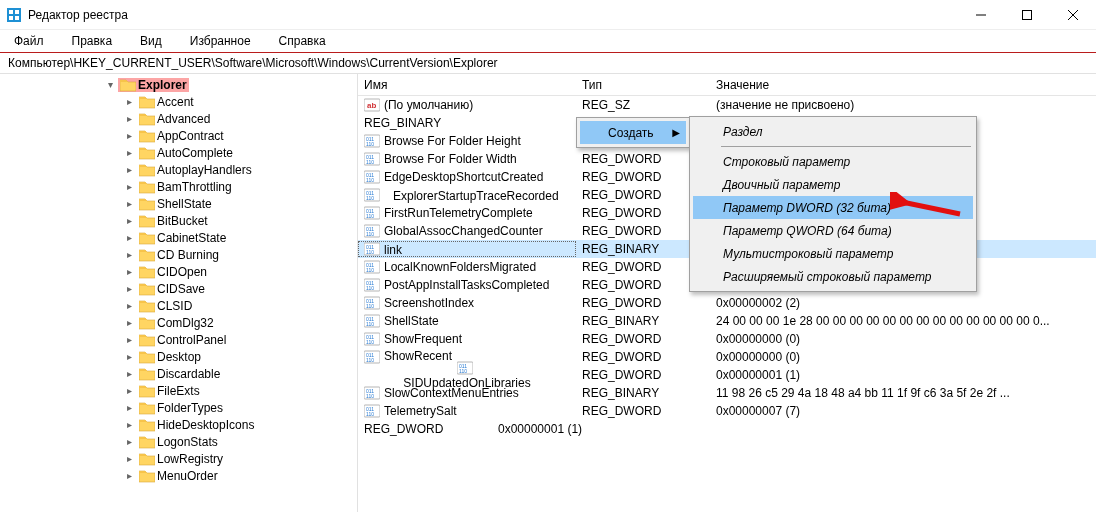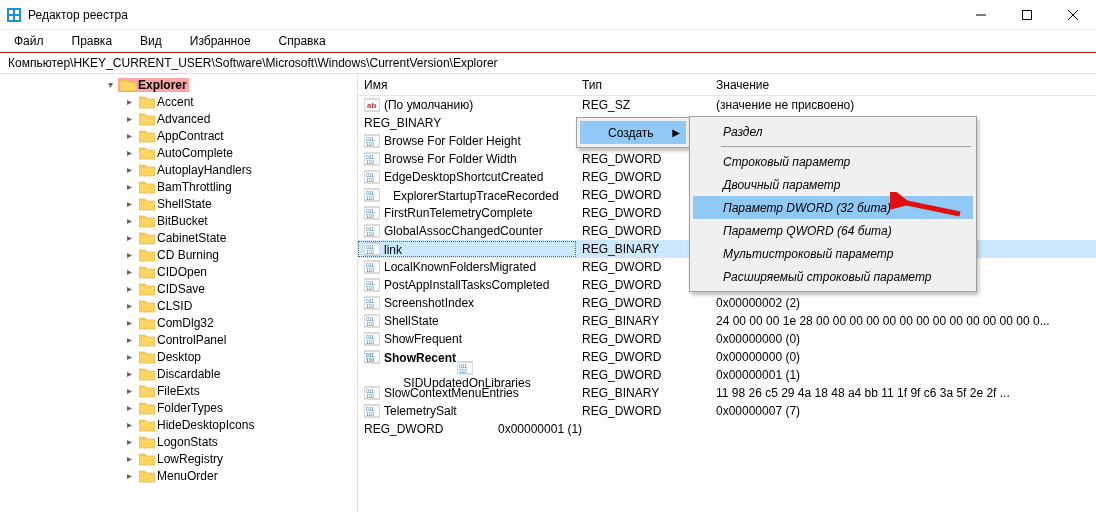--- a/index.html
+++ b/index.html
@@ -580,21 +580,21 @@
                 <text x="2" y="8" font-size="5" fill="#2b7cd3">011</text>
                 <text x="2" y="13" font-size="5" fill="#2b7cd3">110</text>
               </svg>
             </span>
             <span>ShowFrequent</span>
           </div>
           <div class="cell col-type">REG_DWORD</div>
           <div class="cell col-value">0x00000000 (0)</div>
         </div>
         <div class="lv-row">
-          <div class="cell col-name cell-name" style="display:flex;align-items:flex-end;font-weight:bold;">
+          <div class="cell col-name cell-name" style="display:flex;align-items:flex-start;">
             <span class="value-icon">
               <svg width="16" height="16" viewBox="0 0 16 16">
                 <rect x="0" y="2" width="16" height="12" rx="1" fill="#fff" stroke="#b5b5b5"></rect>
                 <text x="2" y="8" font-size="5" fill="#2b7cd3">011</text>
                 <text x="2" y="13" font-size="5" fill="#2b7cd3">110</text>
               </svg>
             </span>
             <span>ShowRecent</span>
           </div>
           <div class="cell col-type">REG_DWORD</div>

